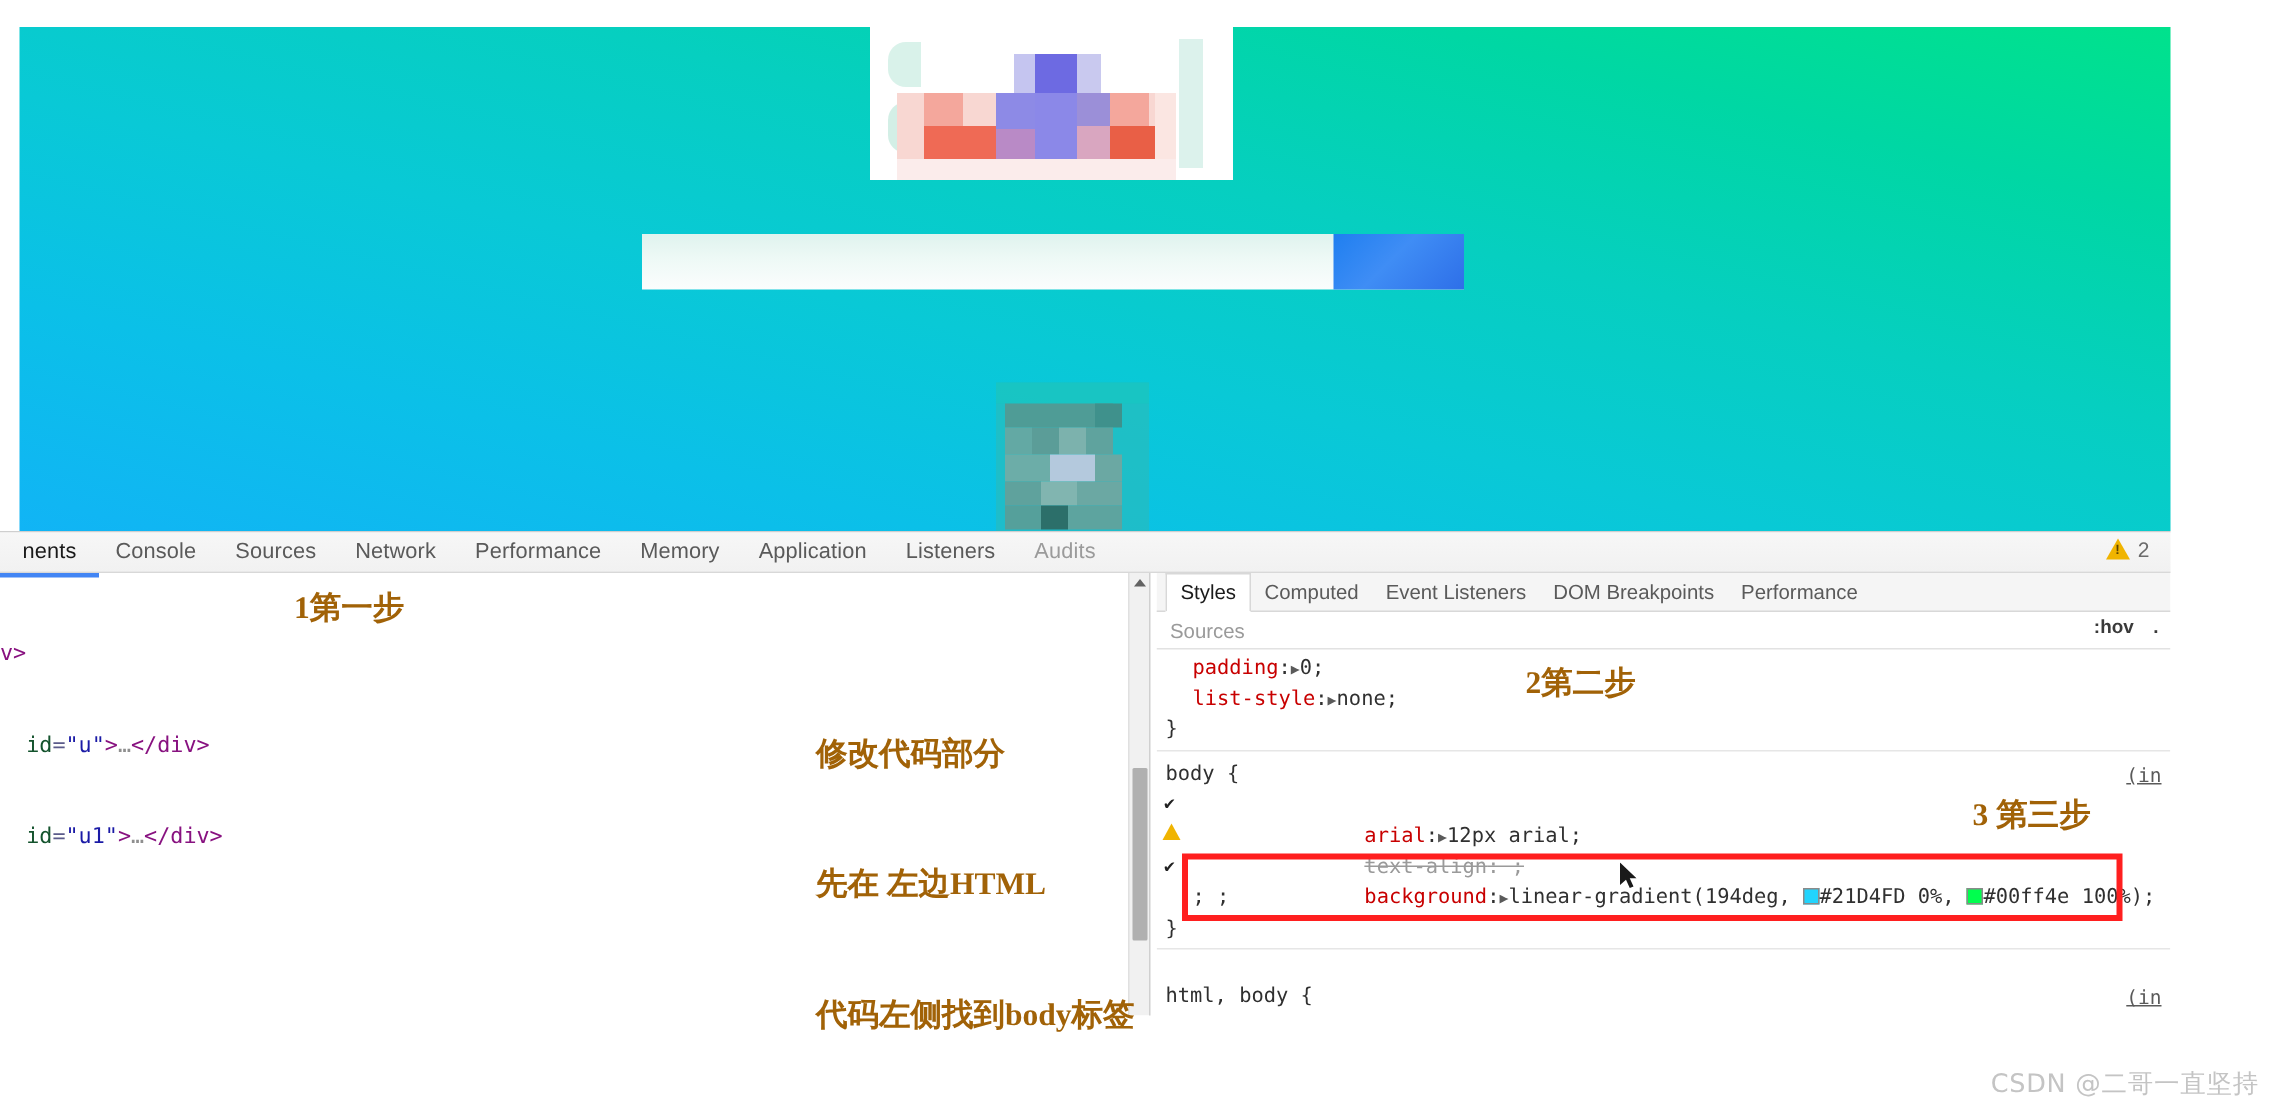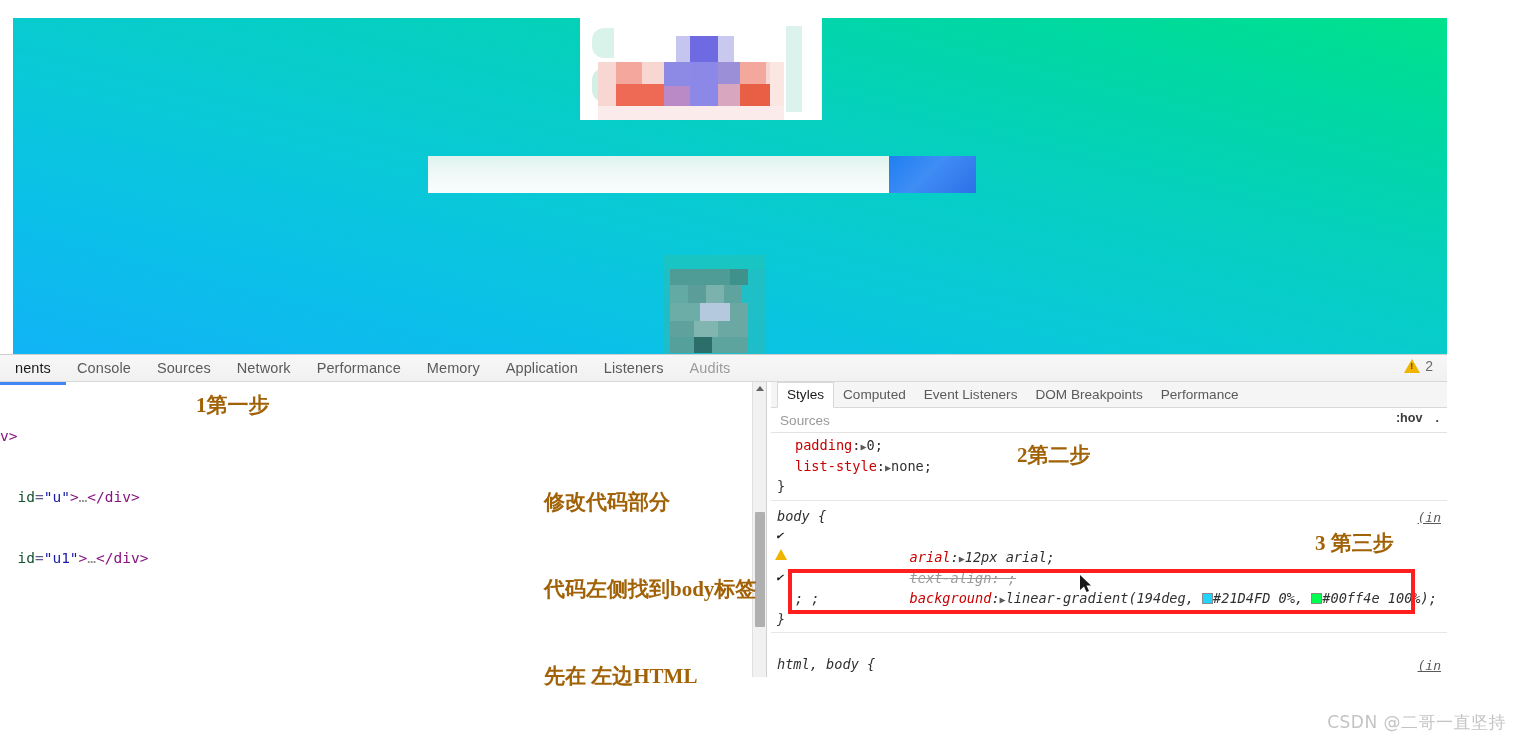--- a/index.html
+++ b/index.html
@@ -178,21 +178,21 @@
   .css-scroll {
     position: relative;
     height: 243px;
     font-family: "DejaVu Sans Mono", monospace;
     font-size: 13.6px;
     line-height: 20.6px;
     color: #303030;
     overflow: hidden;
   }
   .rule { position: relative; padding: 2px 0 3px 0; }
-  .rule.sep { border-top: 1px solid #e6e6e6; font-style: italic; }
+  .rule.sep { border-top: 1px solid #e6e6e6; }
   .crow { white-space: pre; padding-left: 6px; height: 20.6px; position: relative; }
   .crow.prop { padding-left: 24px; }
   .sel { color: #303030; }
   .pname { color: #c80000; }
   .pval { color: #303030; }
   .arrow { color: #5a5a5a; font-size: 10px; }
   .disabled { color: #9a9a9a; text-decoration: line-through; }
   .srclink {
     position: absolute; right: 6px; top: 2px;
     color: #5a5a5a; text-decoration: underline; font-size: 13px;
@@ -409,22 +409,22 @@
       <polygon points="0,0 0,15 4,11.5 6.5,17 9,16 6.5,10.5 11,10.5" fill="#1a1a1a"></polygon>
     </svg>
   </div>
 
   <div class="anno" id="anno-step1">1第一步</div>
   <div class="anno" id="anno-step2">2第二步</div>
   <div class="anno" id="anno-step3">3 第三步</div>
 
   <div class="anno" id="anno-block">
     <span class="anno-line">修改代码部分</span>
+    <span class="anno-line">先在 左边HTML</span>
     <span class="anno-line">代码左侧找到body标签</span>
-    <span class="anno-line">先在 左边HTML</span>
     
     
     
   </div>
 
   <div class="watermark">CSDN @二哥一直坚持</div>
 
 </div>
 
 </body></html>

